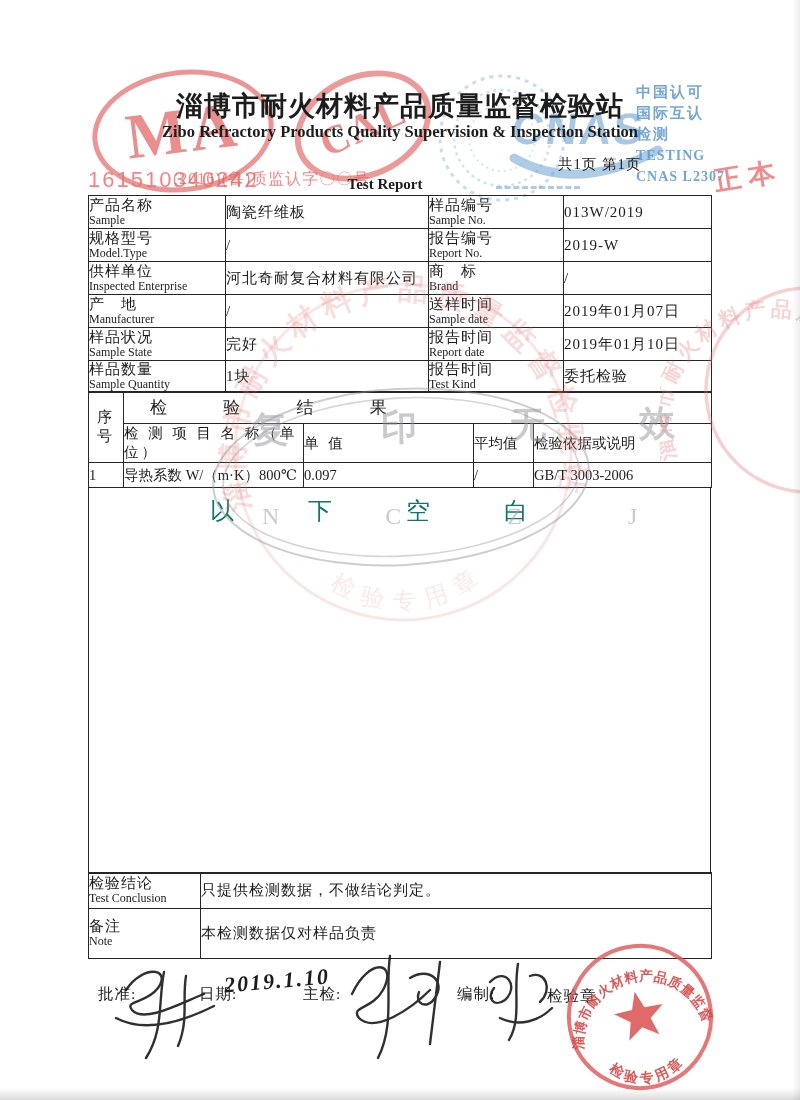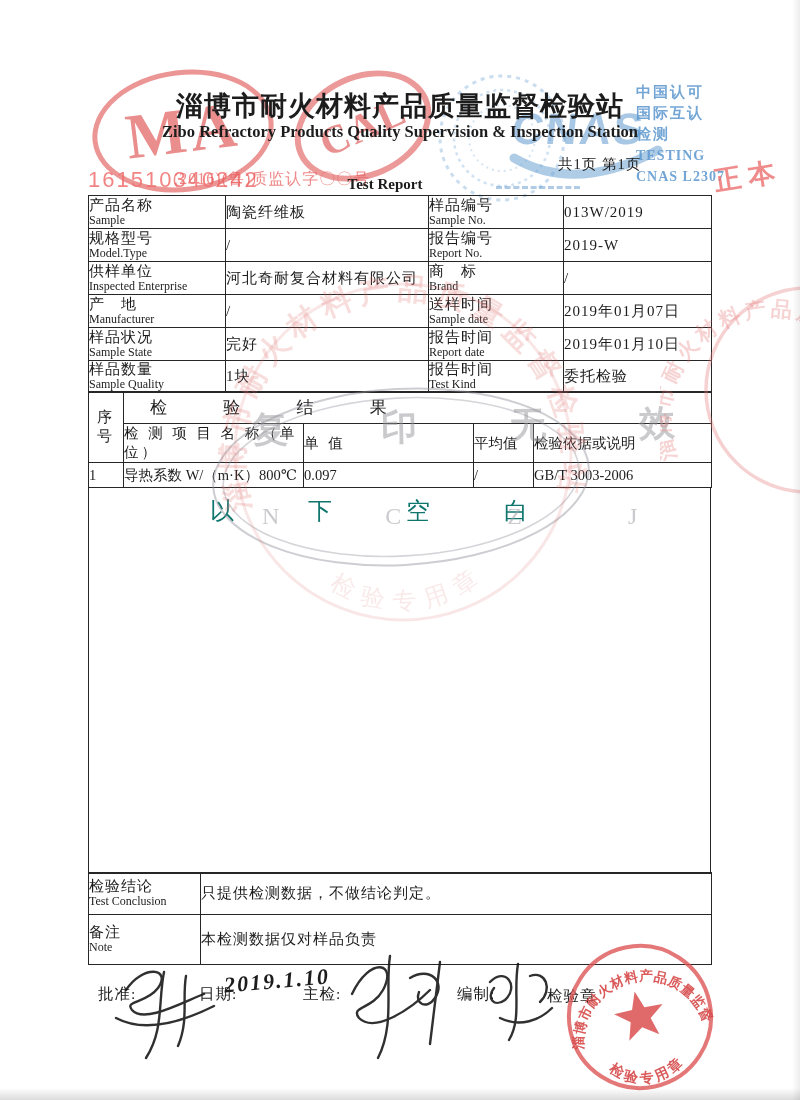--- a/index.html
+++ b/index.html
@@ -185,21 +185,21 @@
         <td class="val">完好</td>
         <td class="lab">
               <span class="cn">报告时间</span>
               <span class="en">Report date</span>
             </td>
         <td class="val">2019年01月10日</td>
       </tr>
       <tr style="height:19px">
         <td class="lab">
               <span class="cn">样品数量</span>
-              <span class="en">Sample Quality</span>
+              <span class="en">Sample Quantity</span>
             </td>
         <td class="val">1块</td>
         <td class="lab">
               <span class="cn">报告时间</span>
               <span class="en">Test Kind</span>
             </td>
         <td class="val">委托检验</td>
       </tr>
     </tbody>
       </table>
@@ -236,21 +236,21 @@
     <div class="blank-area">
       <div class="blank-note">以 下 空 白</div>
     </div>
 
     <table class="t2">
       <colgroup>
           <col style="width:112px">
           <col style="width:511px">
         </colgroup>
       <tbody>
-          <tr style="height:42px">
+          <tr style="height:36px">
         <td class="lab">
           <span class="cn">检验结论</span>
           <span class="en">Test Conclusion</span>
         </td>
         <td class="val">只提供检测数据，不做结论判定。</td>
       </tr>
       <tr style="height:50px">
         <td class="lab">
           <span class="cn">备注</span>
           <span class="en">Note</span>

